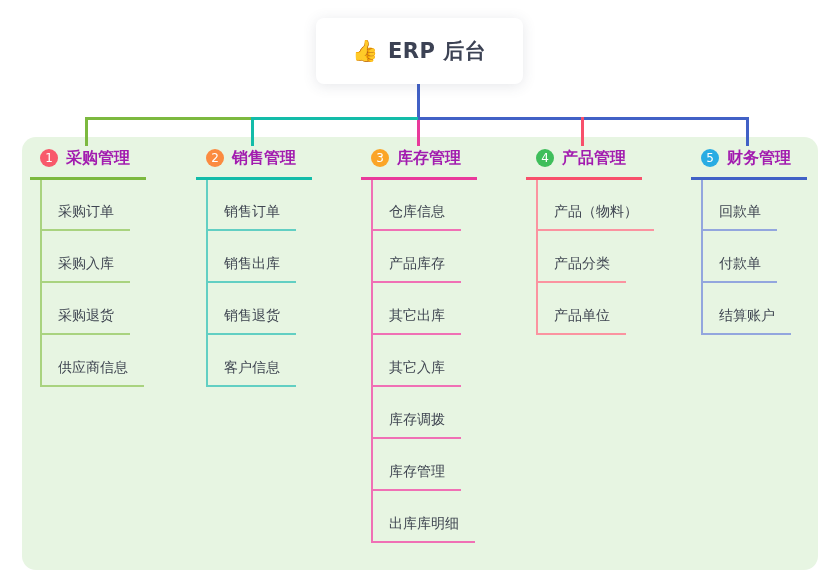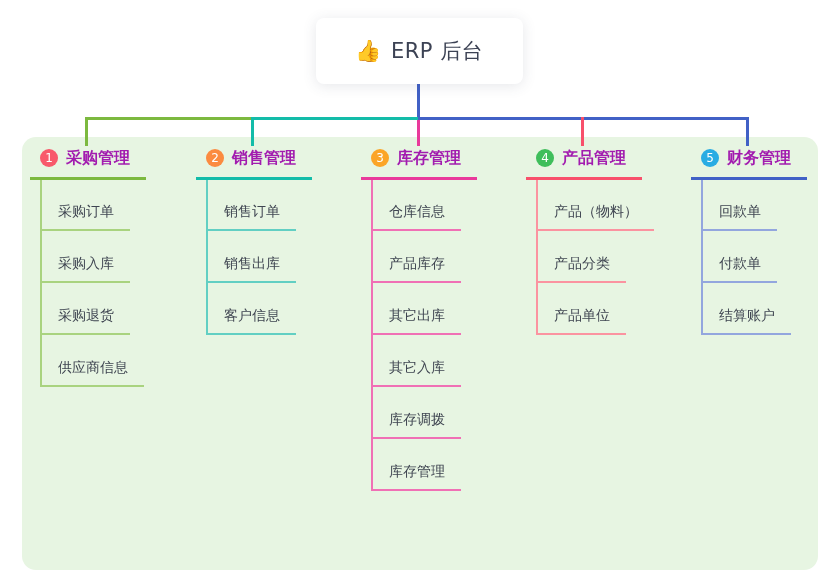--- a/index.html
+++ b/index.html
@@ -9,21 +9,21 @@
     font-family:"DejaVu Sans","Liberation Sans",sans-serif;
   }
   
   .root-card{
     position:absolute;left:316px;top:18px;width:207px;height:66px;
     background:#ffffff;border-radius:8px;
     box-shadow:0 2px 14px rgba(60,70,90,.13);
     display:flex;align-items:center;justify-content:center;gap:9px;
   }
   .root-icon{font-size:21px;line-height:1;}
-  .root-title{font-size:21px;color:#3c4254;font-weight:400;letter-spacing:.5px;}
+  .root-title{font-size:21px;color:#3c4254;font-weight:700;letter-spacing:.5px;}
   
   .conn{position:absolute;}
   .conn.v{width:3px;}
   .conn.h{height:3px;}
   
   .panel{
     position:absolute;left:22px;top:137px;width:796px;height:433px;
     border-radius:14px;
   }
   
@@ -102,20 +102,23 @@
     <span class="branch-label">销售管理</span>
   </div>
   <div class="branch-items">
     <div class="item">
         <span>销售订单</span>
       </div>
     <div class="item">
         <span>销售出库</span>
       </div>
     <div class="item">
+        <span>销售退货</span>
+      </div>
+    <div class="item">
         <span>客户信息</span>
       </div>
   </div>
 </div>
 
 <div class="branch" style="left: 361px; --main: #e93a9b; --light: #f070b5;">
   <div class="branch-header">
     <span class="badge" style="background-color: rgb(251, 165, 39);">3</span>
     <span class="branch-label">库存管理</span>
   </div>
@@ -130,20 +133,23 @@
         <span>其它出库</span>
       </div>
     <div class="item">
         <span>其它入库</span>
       </div>
     <div class="item">
         <span>库存调拨</span>
       </div>
     <div class="item">
         <span>库存管理</span>
+      </div>
+    <div class="item">
+        <span>出库库明细</span>
       </div>
   </div>
 </div>
 
 <div class="branch" style="left: 526px; --main: #f8506b; --light: #fb93a0;">
   <div class="branch-header">
     <span class="badge" style="background-color: rgb(63, 190, 91);">4</span>
     <span class="branch-label">产品管理</span>
   </div>
   <div class="branch-items">

